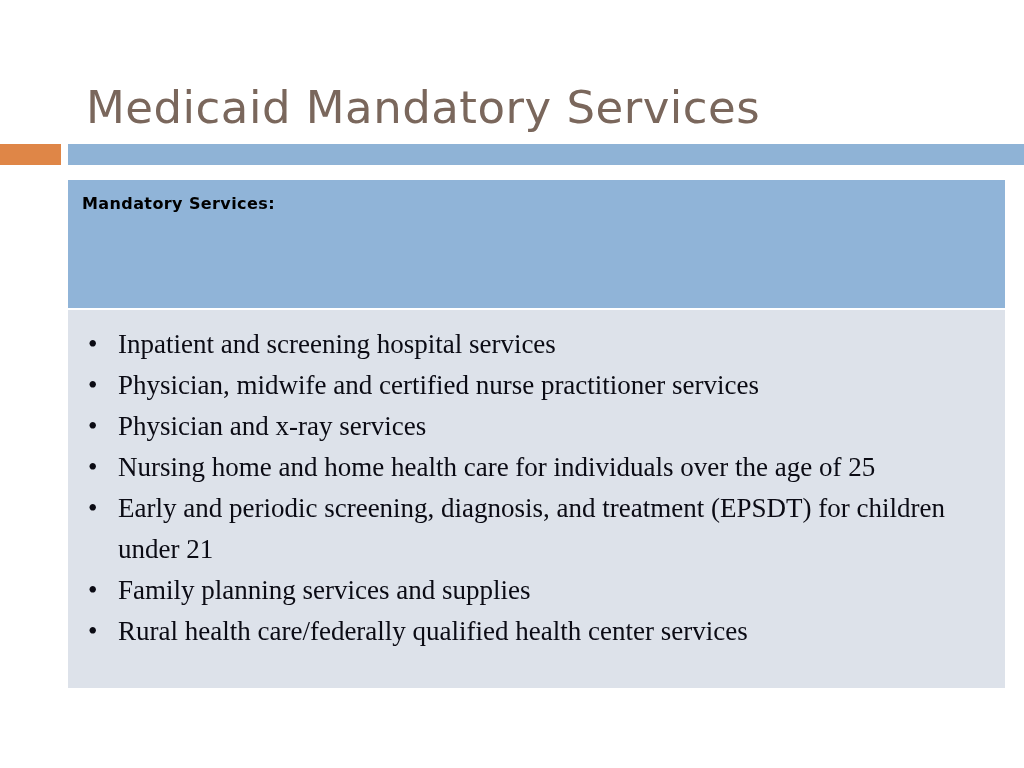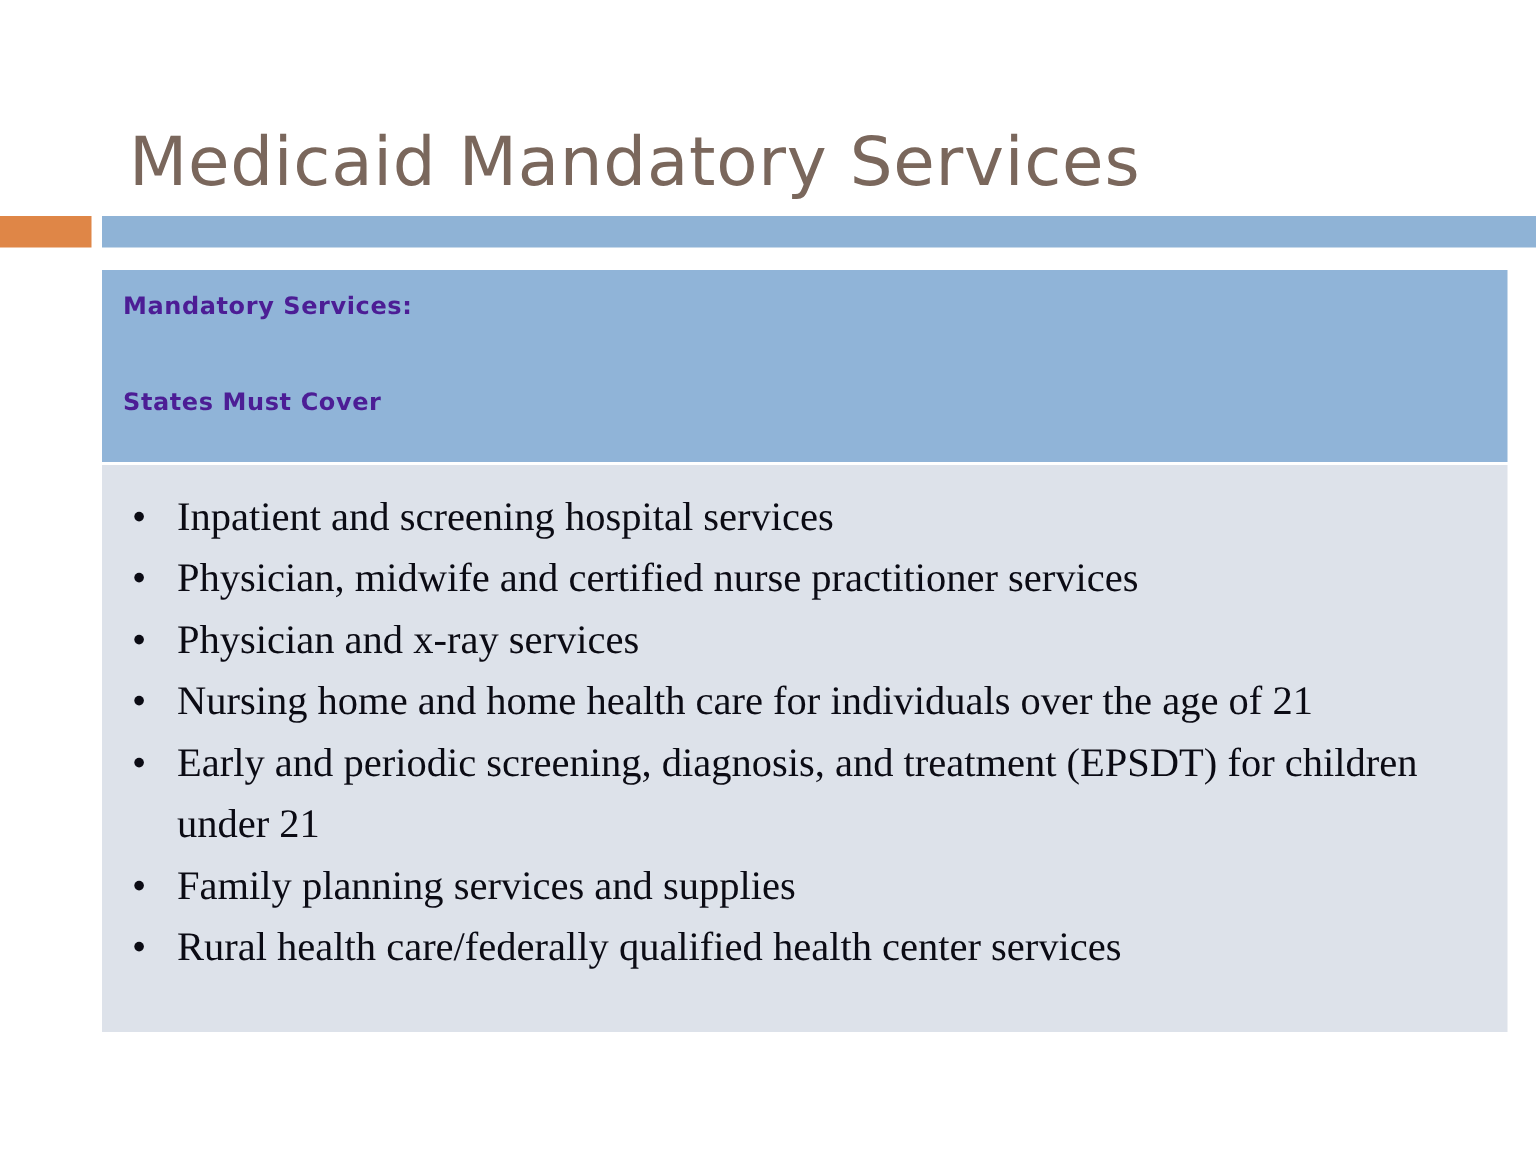--- a/index.html
+++ b/index.html
@@ -63,21 +63,21 @@
     width: 937px;
     height: 128px;
     background: #90b4d8;
     box-sizing: border-box;
     padding: 14px 0 0 14px;
   }
   .header-line {
     font-family: "DejaVu Sans", sans-serif;
     font-size: 16px;
     font-weight: bold;
-    color: #4c1d95;
+    color: #000000;
     letter-spacing: 0.4px;
     line-height: 1.2;
   }
   .header-line.second {
     margin-top: 45px;
   }
 
   
   .content-panel {
     position: absolute;
@@ -123,40 +123,39 @@
 <div class="slide">
 
   <h1 class="slide-title">Medicaid Mandatory Services</h1>
 
   <div class="accent-bar-orange"></div>
 
   <div class="accent-bar-blue"></div>
 
   <div class="header-panel">
     <div class="header-line">Mandatory Services:</div>
-    <div class="header-line second">States Must Cover</div>
   </div>
 
   <div class="content-panel">
     <ul class="bullet-list">
       <li class="bullet-item">
         <span class="bullet-dot">•</span>
         <span class="bullet-text">Inpatient and screening hospital services</span>
       </li>
       <li class="bullet-item">
         <span class="bullet-dot">•</span>
         <span class="bullet-text">Physician, midwife and certified nurse practitioner services</span>
       </li>
       <li class="bullet-item">
         <span class="bullet-dot">•</span>
         <span class="bullet-text">Physician and x-ray services</span>
       </li>
       <li class="bullet-item">
         <span class="bullet-dot">•</span>
-        <span class="bullet-text">Nursing home and home health care for individuals over the age of 21</span>
+        <span class="bullet-text">Nursing home and home health care for individuals over the age of 25</span>
       </li>
       <li class="bullet-item">
         <span class="bullet-dot">•</span>
         <span class="bullet-text">Early and periodic screening, diagnosis, and treatment (EPSDT) for children under 21</span>
       </li>
       <li class="bullet-item">
         <span class="bullet-dot">•</span>
         <span class="bullet-text">Family planning services and supplies</span>
       </li>
       <li class="bullet-item">

